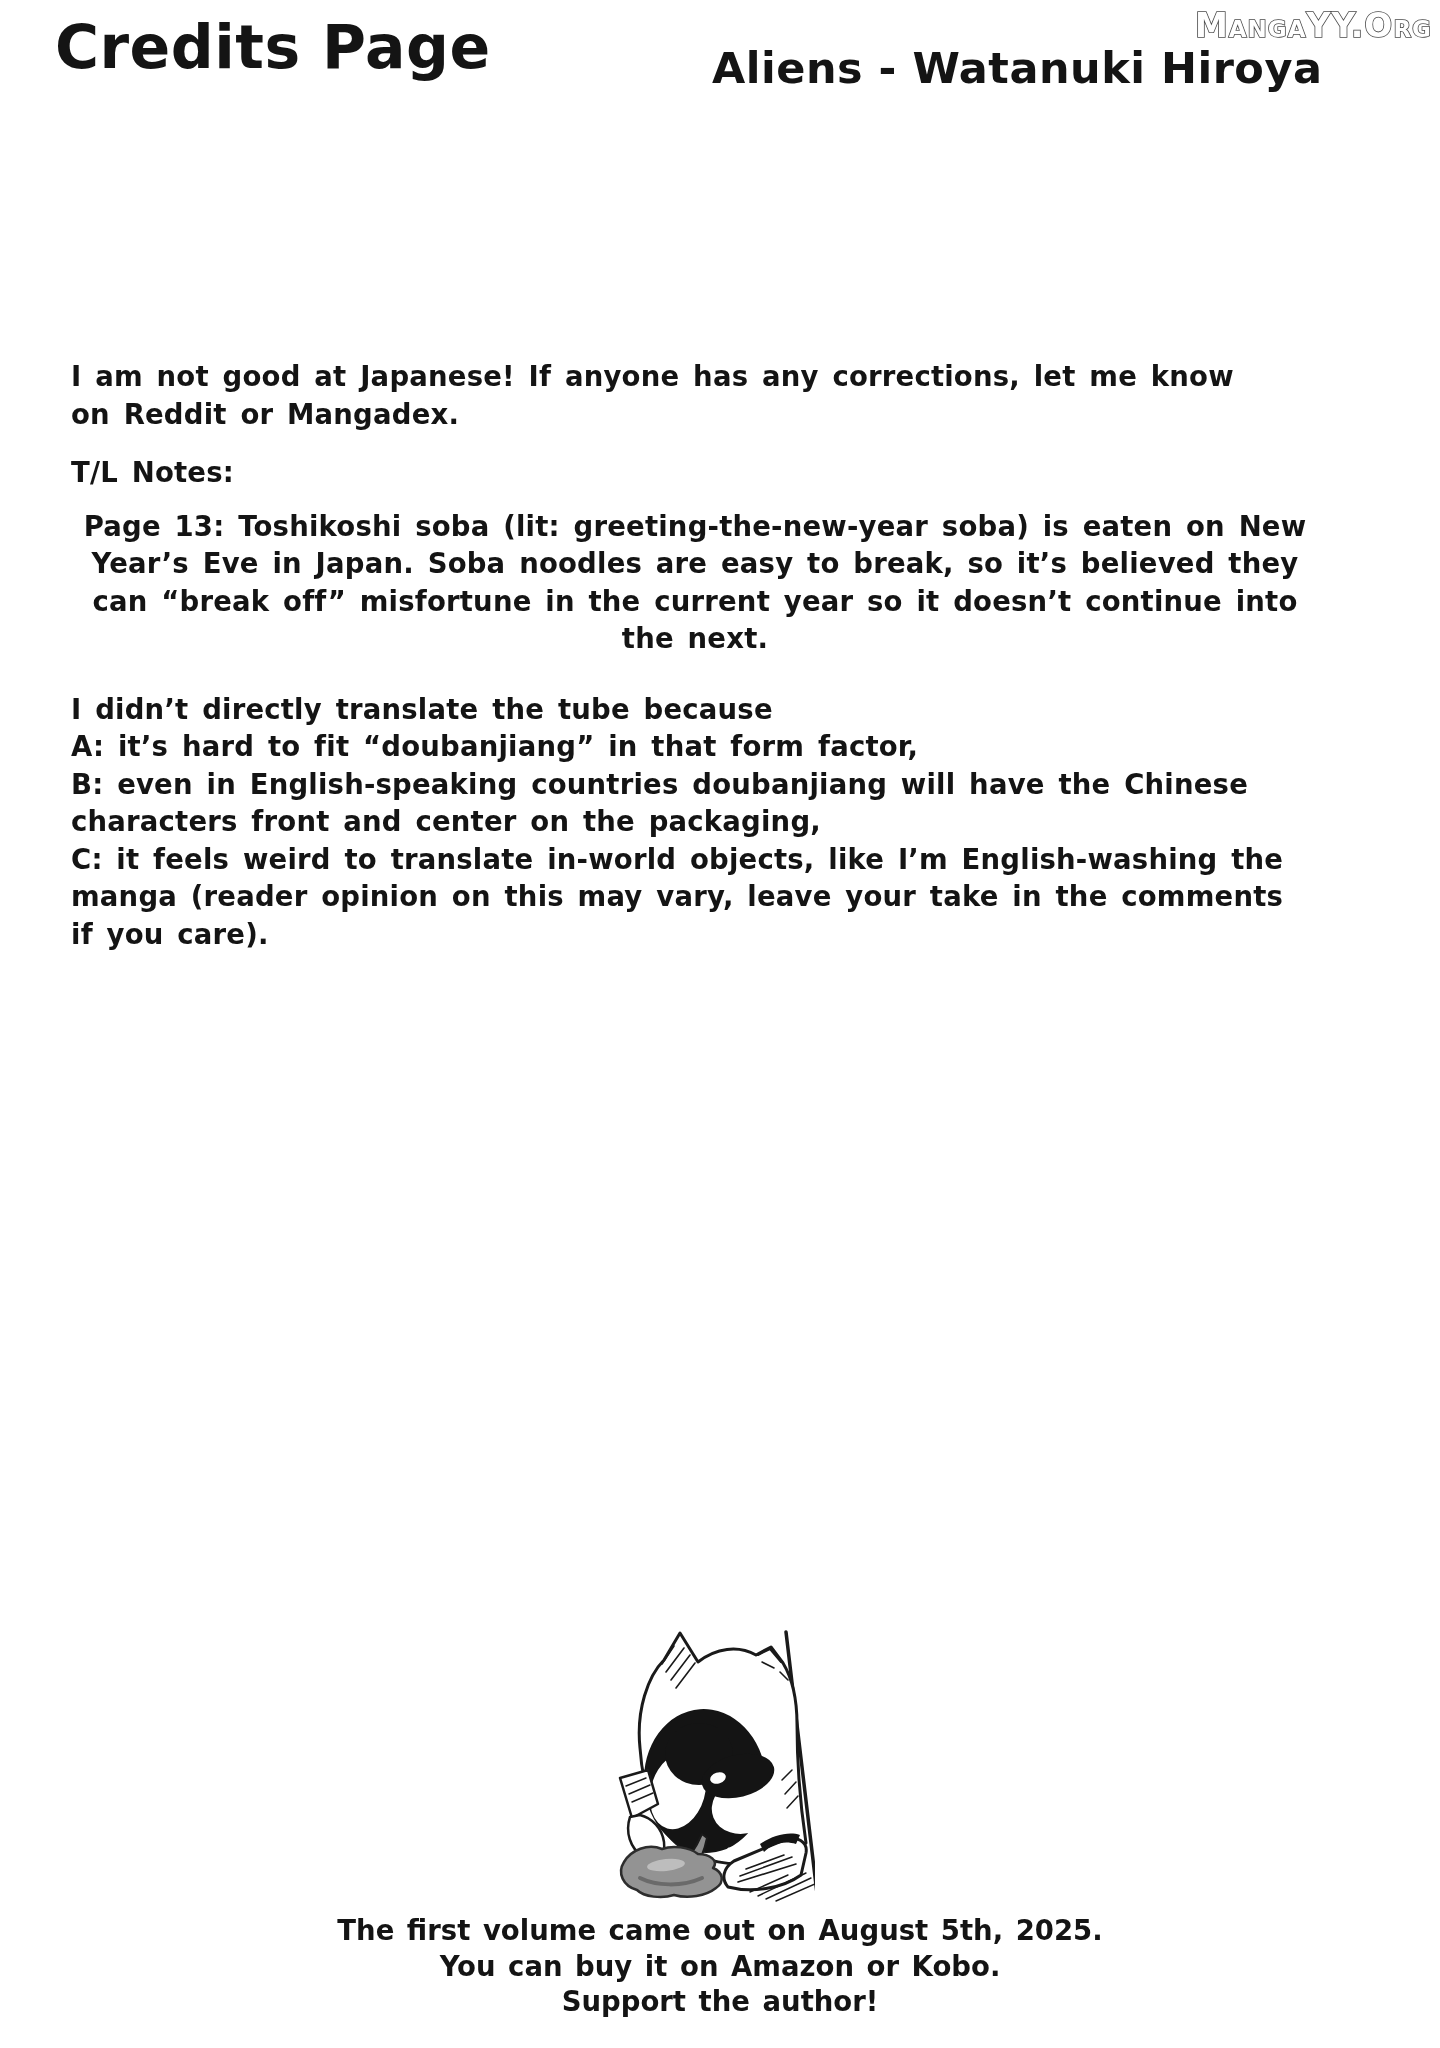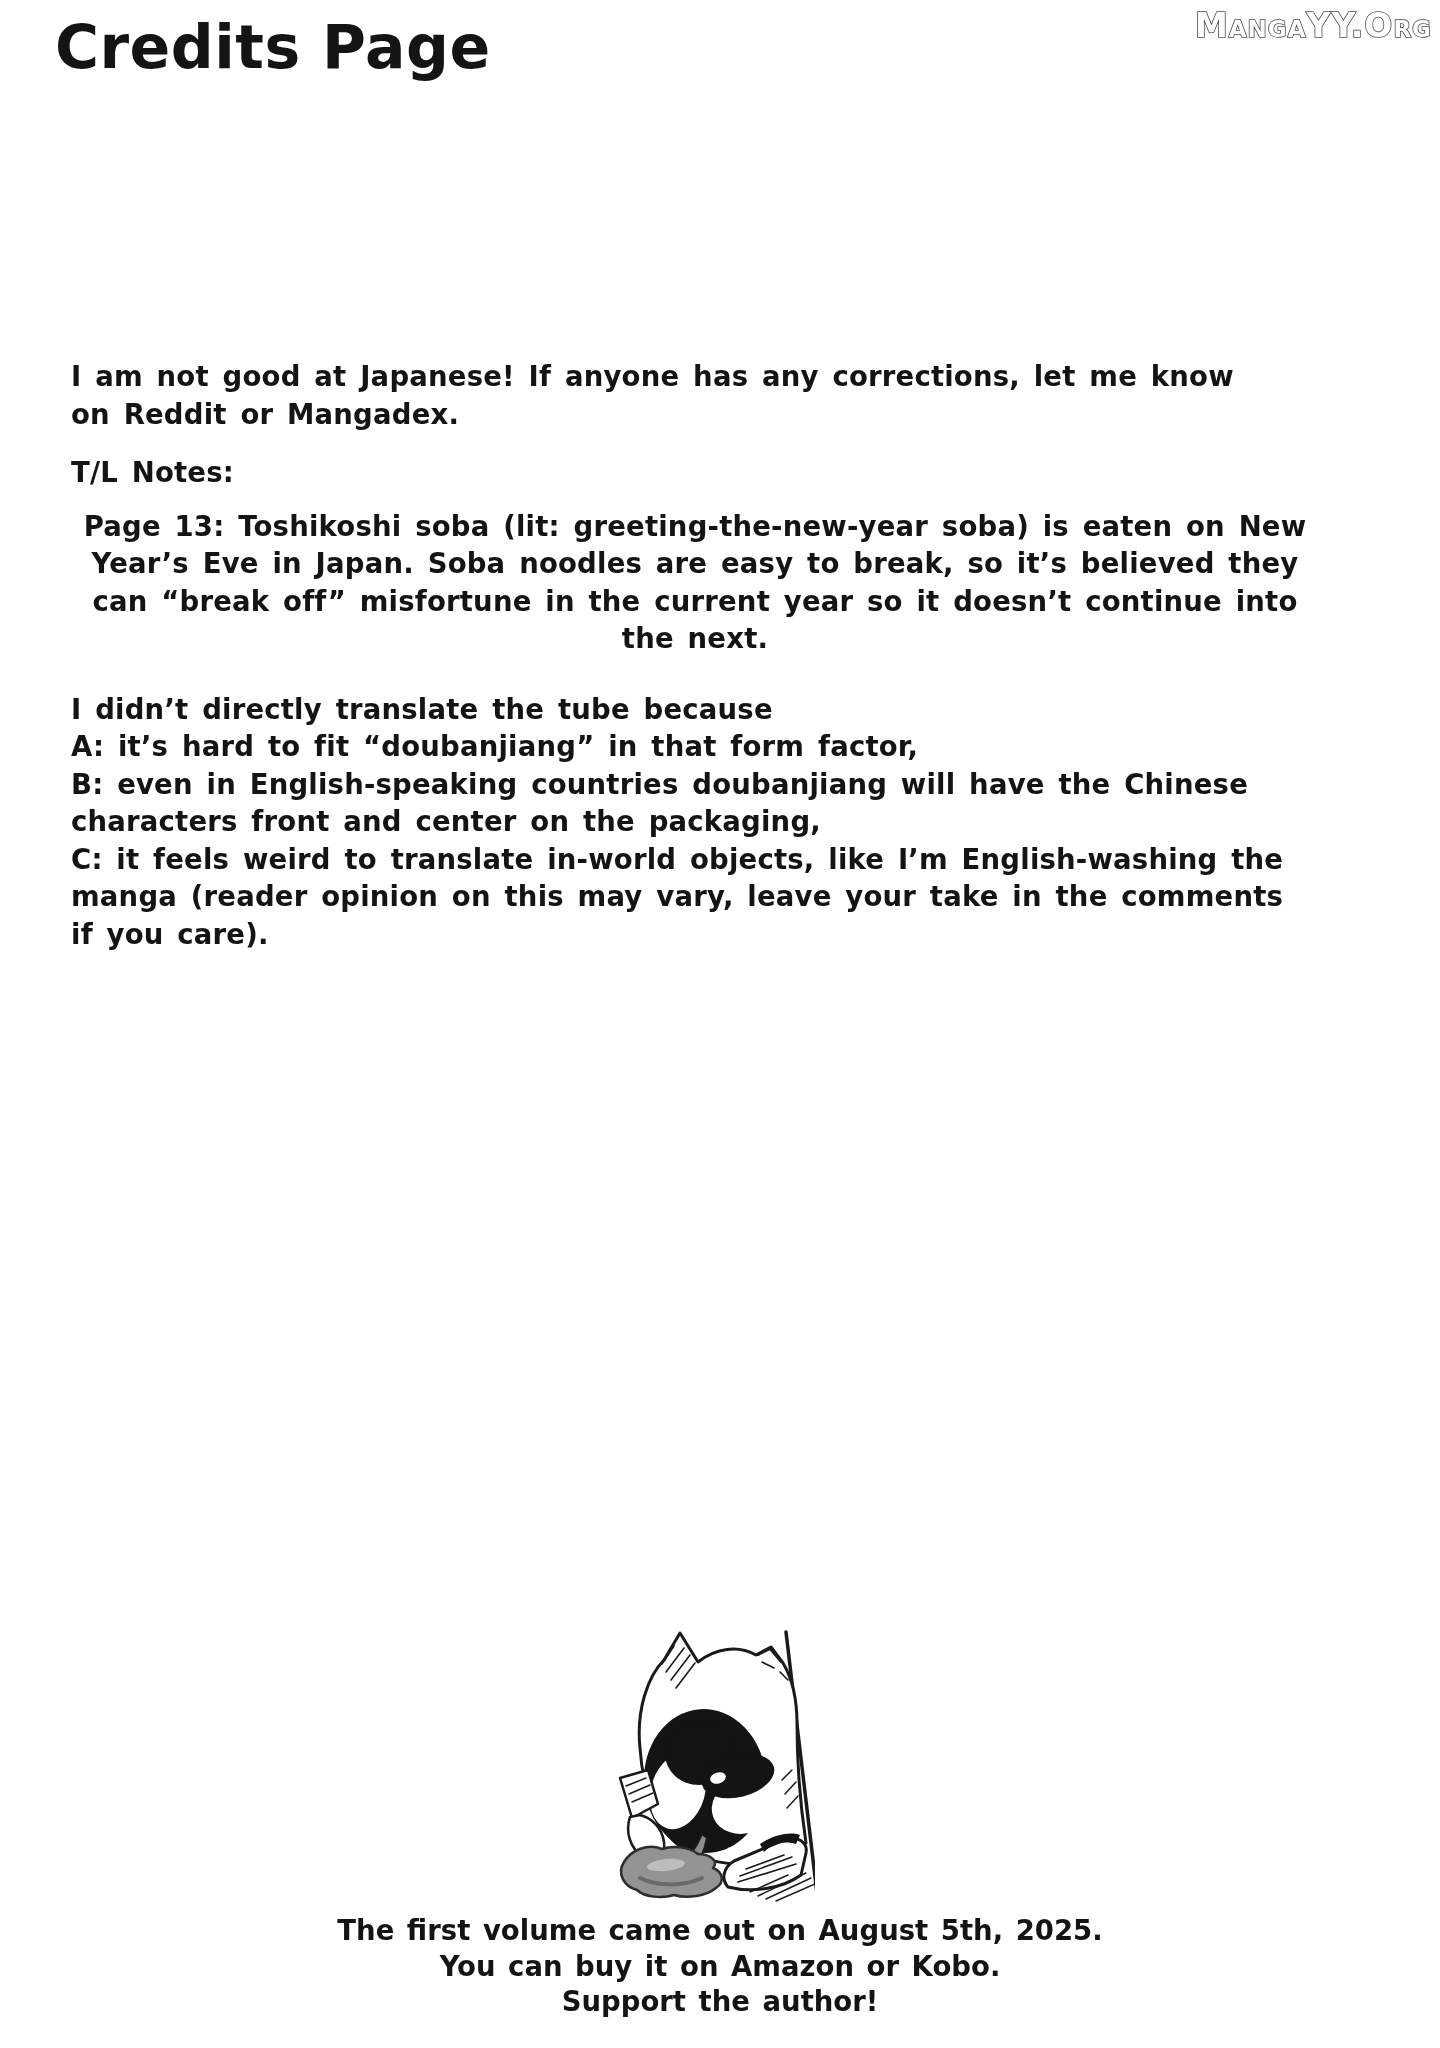--- a/index.html
+++ b/index.html
@@ -65,20 +65,21 @@
 
 <div class="page">
 
   <div class="watermark">
     <svg width="250" height="48" viewBox="0 0 250 48">
       <text x="246" y="35" text-anchor="end" font-family="DejaVu Sans, sans-serif" font-size="33" font-weight="bold" style="font-variant: small-caps" letter-spacing="1" fill="#ffffff" stroke="#4a4a4a" stroke-width="1.6" paint-order="stroke">MangaYY.Org</text>
     </svg>
   </div>
 
   <div class="page-title">Credits Page</div>
+  <div class="series-title">Aliens - Watanuki Hiroya</div>
 
 
   <div class="notes">
     <p>I am not good at Japanese! If anyone has any corrections, let me know
 on Reddit or Mangadex.</p>
     <p class="tl-heading">T/L Notes:</p>
     <p class="note-p13">Page 13: Toshikoshi soba (lit: greeting-the-new-year soba) is eaten on New
 Year’s Eve in Japan. Soba noodles are easy to break, so it’s believed they
 can “break off” misfortune in the current year so it doesn’t continue into
 the next.</p>

